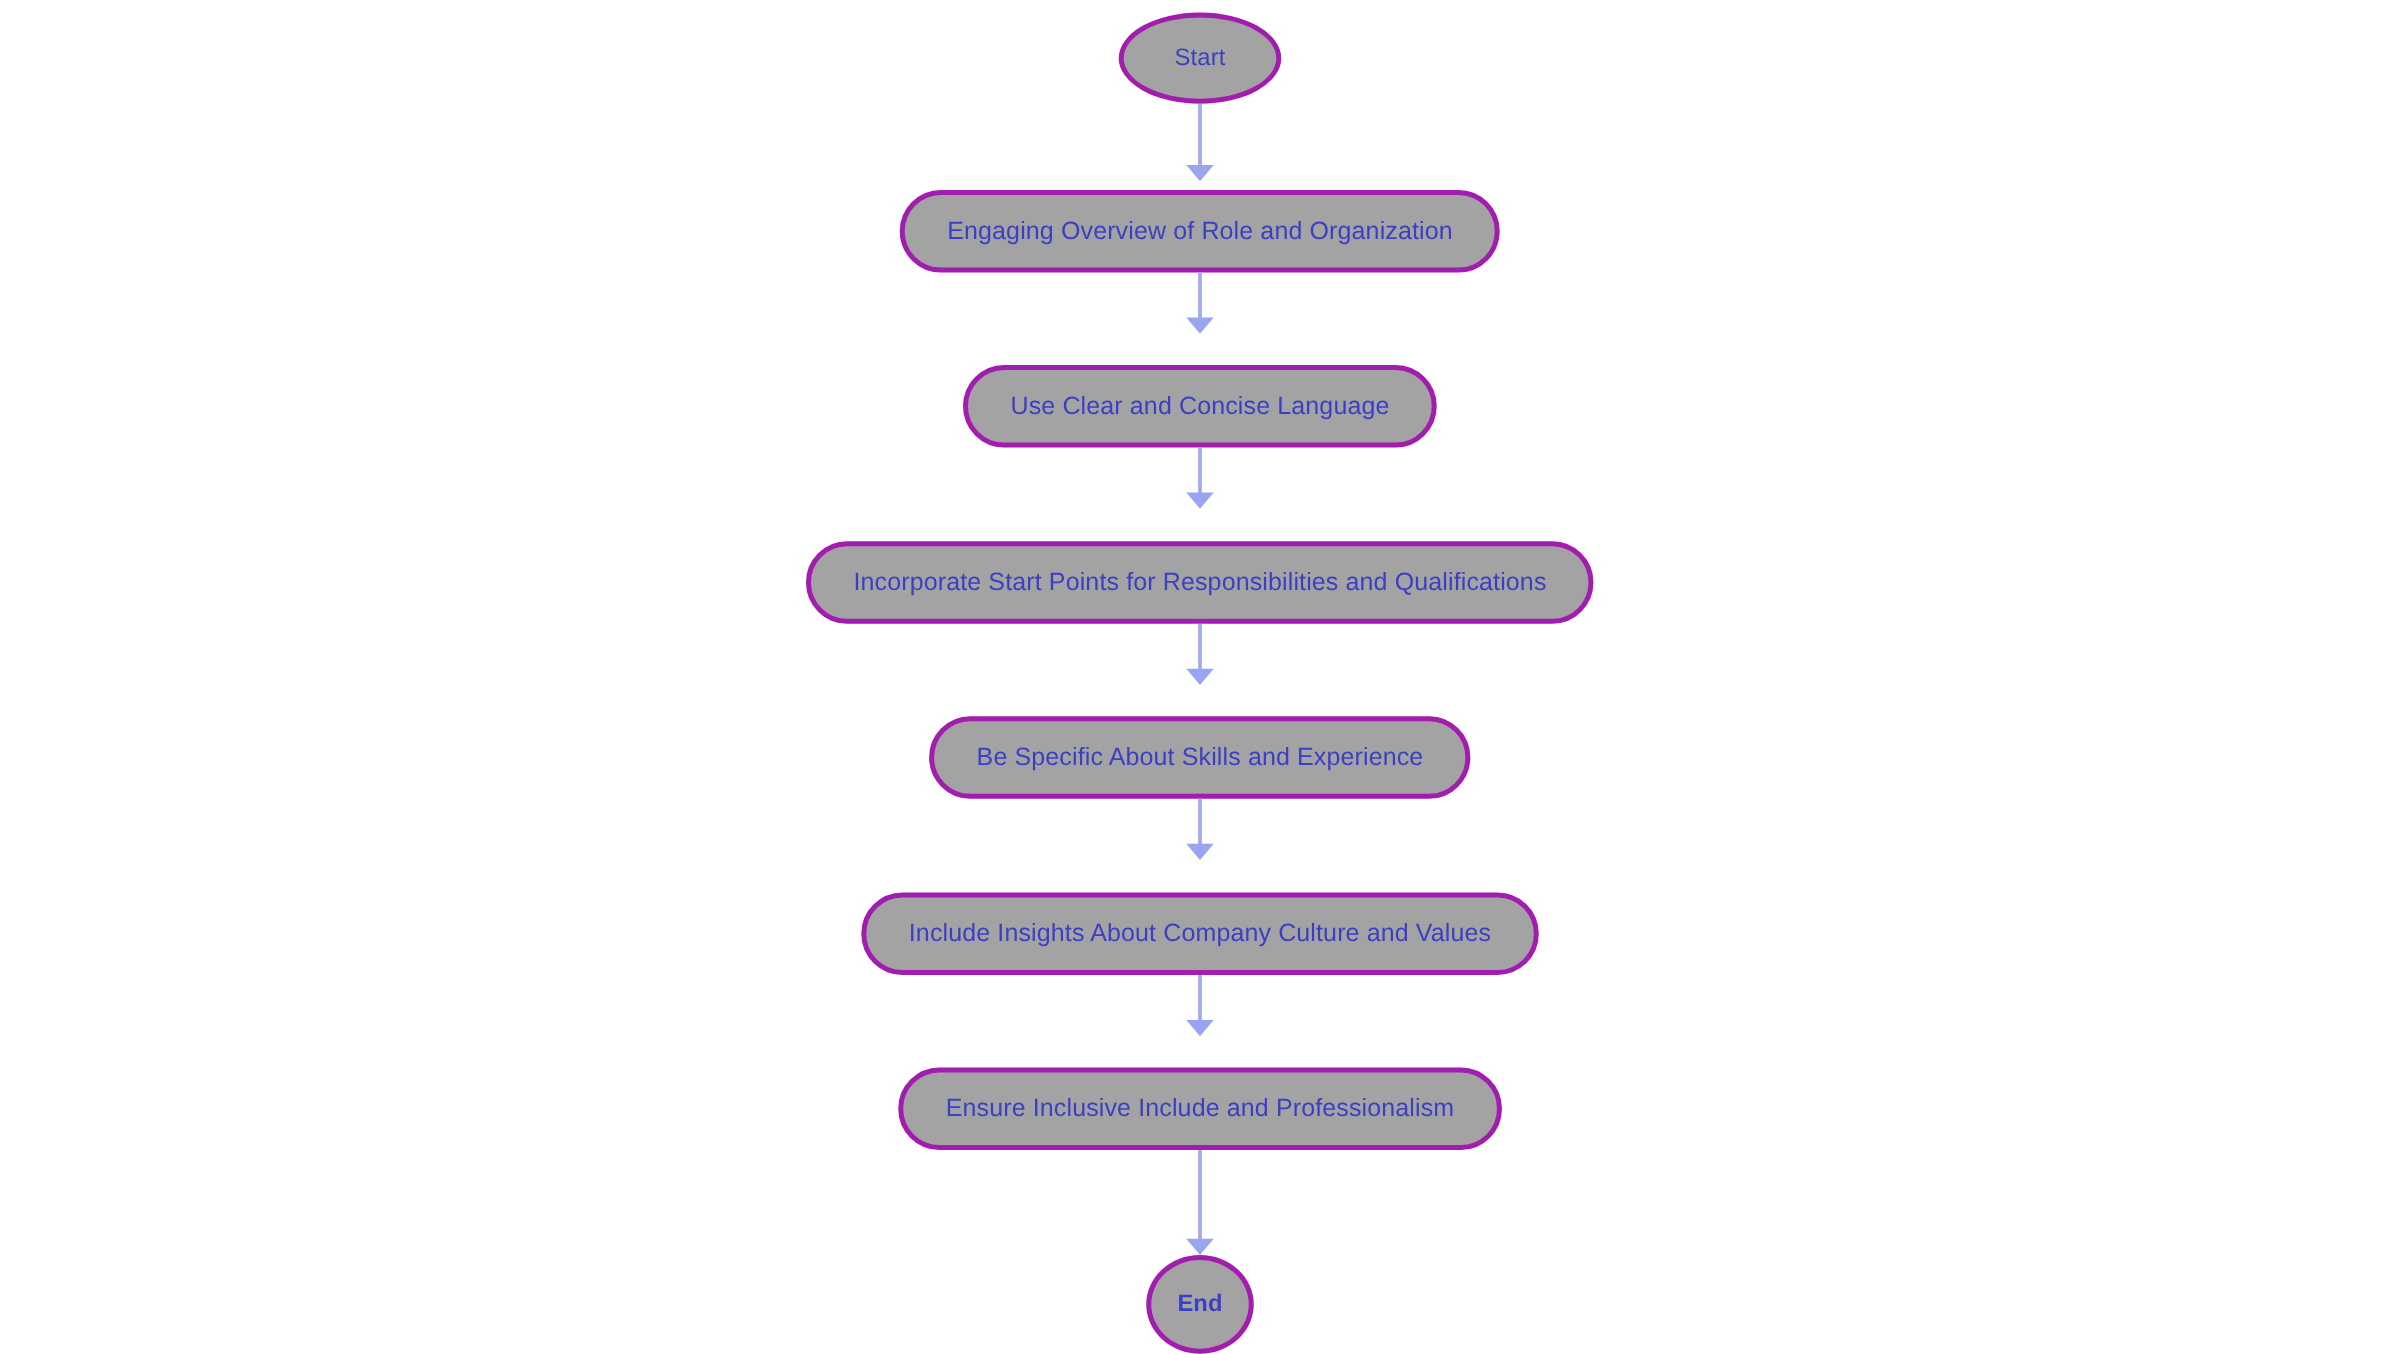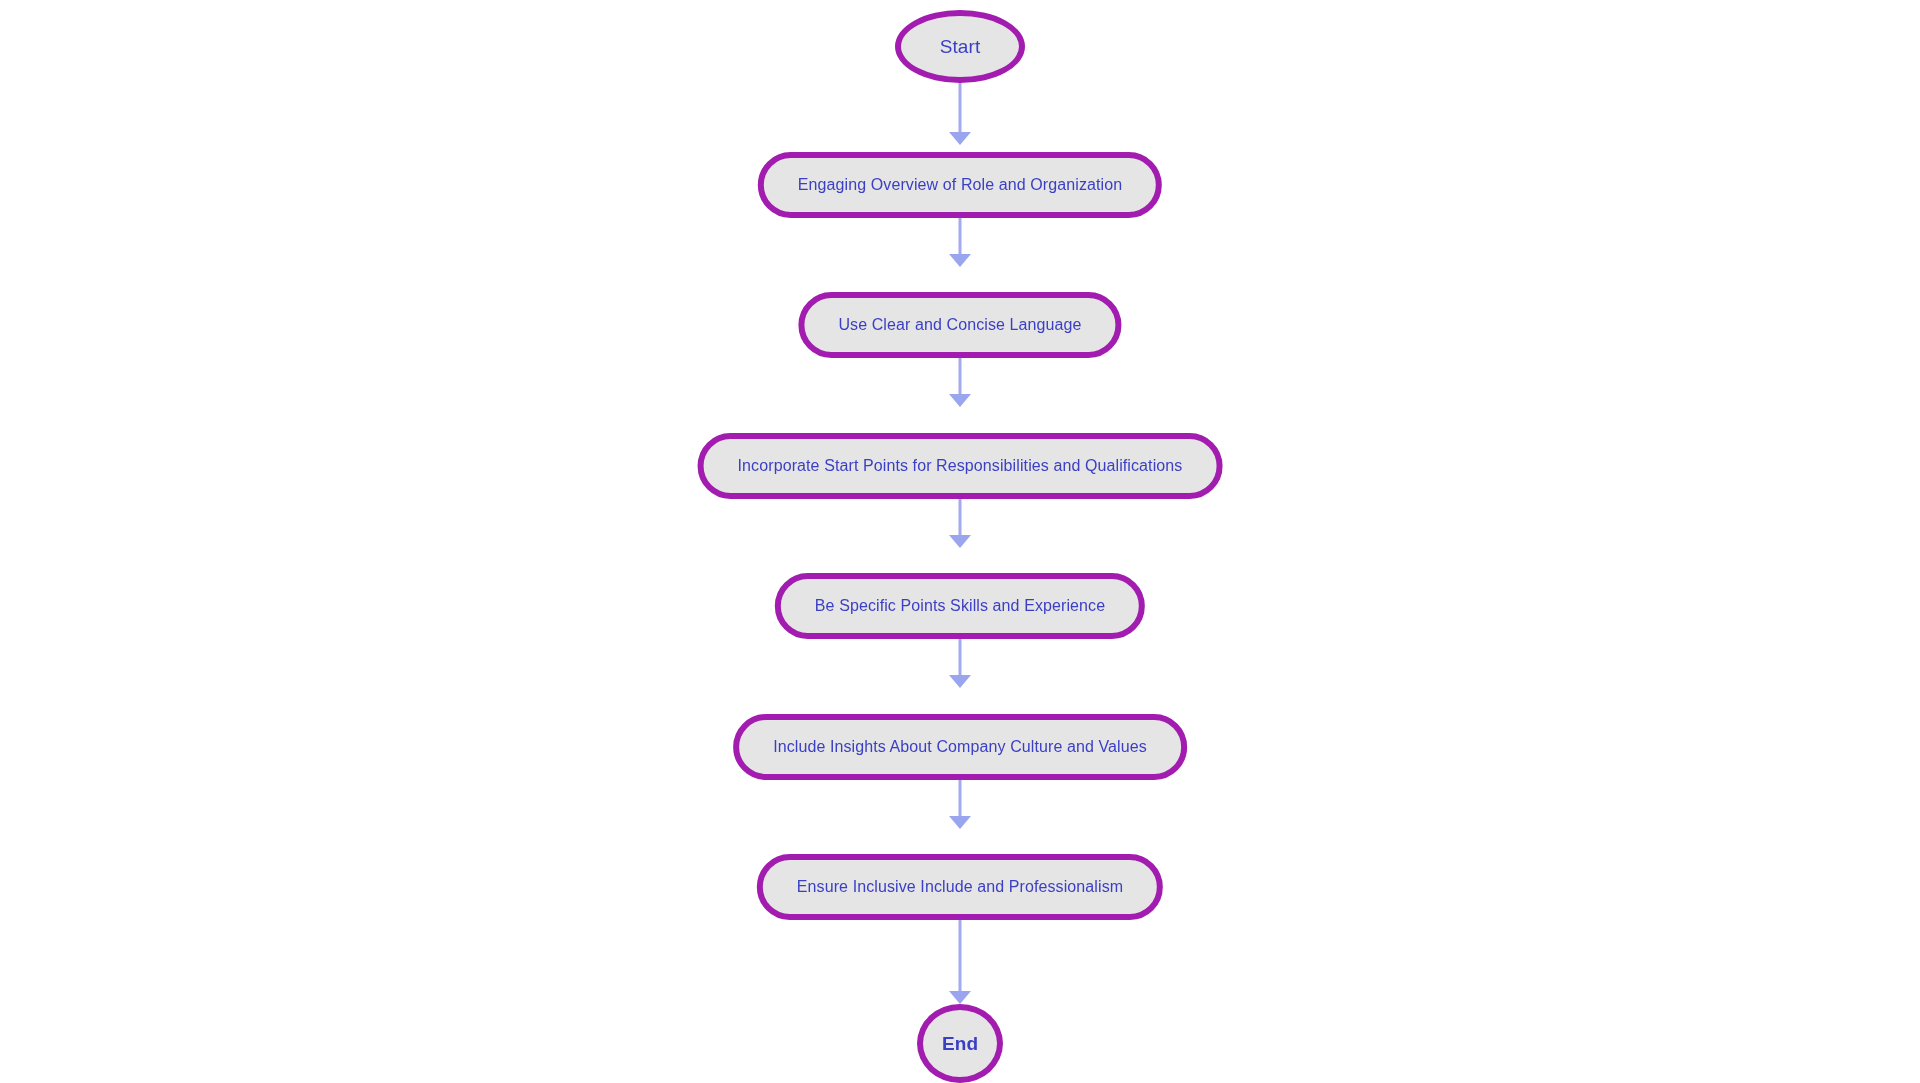--- a/index.html
+++ b/index.html
@@ -19,39 +19,39 @@
     width: 1920px;
     height: 1083px;
   }
 
   
   .node {
     position: absolute;
     left: 50%;
     transform: translateX(-50%);
     box-sizing: border-box;
-    background: #e5e5e5;
-    border: 6px solid #a21caf;
+    background: #a3a3a3;
+    border: 4px solid #a21caf;
     color: #3b3fc4;
     display: flex;
     align-items: center;
     justify-content: center;
     text-align: right;
     white-space: nowrap;
     letter-spacing: 0.1px;
   }
 
   .node.terminal {
     border-radius: 50%;
     font-size: 19px;
   }
 
   .node.process {
     border-radius: 999px;
-    font-size: 16px;
+    font-size: 20px;
     height: 66px;
     padding: 0 34px;
   }
 
   
   .connector {
     position: absolute;
     left: 50%;
     transform: translateX(-50%);
     width: 26px;
@@ -112,21 +112,21 @@
   <div class="node process" style="top:433px;">
     <span>Incorporate Start Points for Responsibilities and Qualifications</span>
   </div>
 
   <div class="connector" style="top:499px; height:49px;">
     <span class="shaft"></span>
     <span class="head"></span>
   </div>
 
   <div class="node process" style="top:573px;">
-    <span>Be Specific Points Skills and Experience</span>
+    <span>Be Specific About Skills and Experience</span>
   </div>
 
   <div class="connector" style="top:639px; height:49px;">
     <span class="shaft"></span>
     <span class="head"></span>
   </div>
 
   <div class="node process" style="top:714px;">
     <span>Include Insights About Company Culture and Values</span>
   </div>

